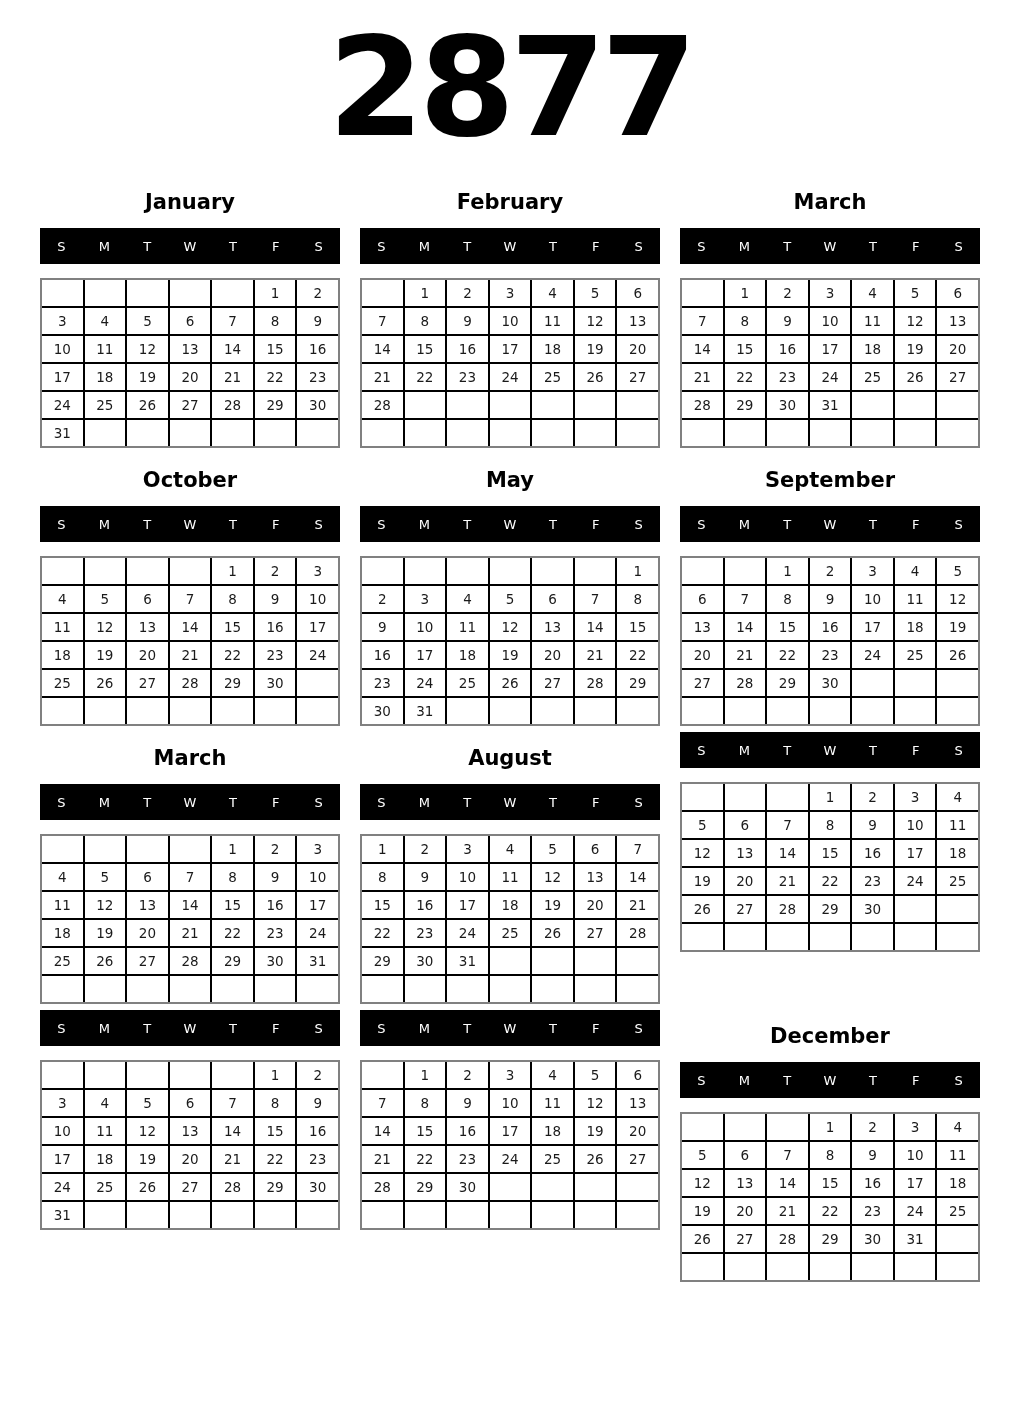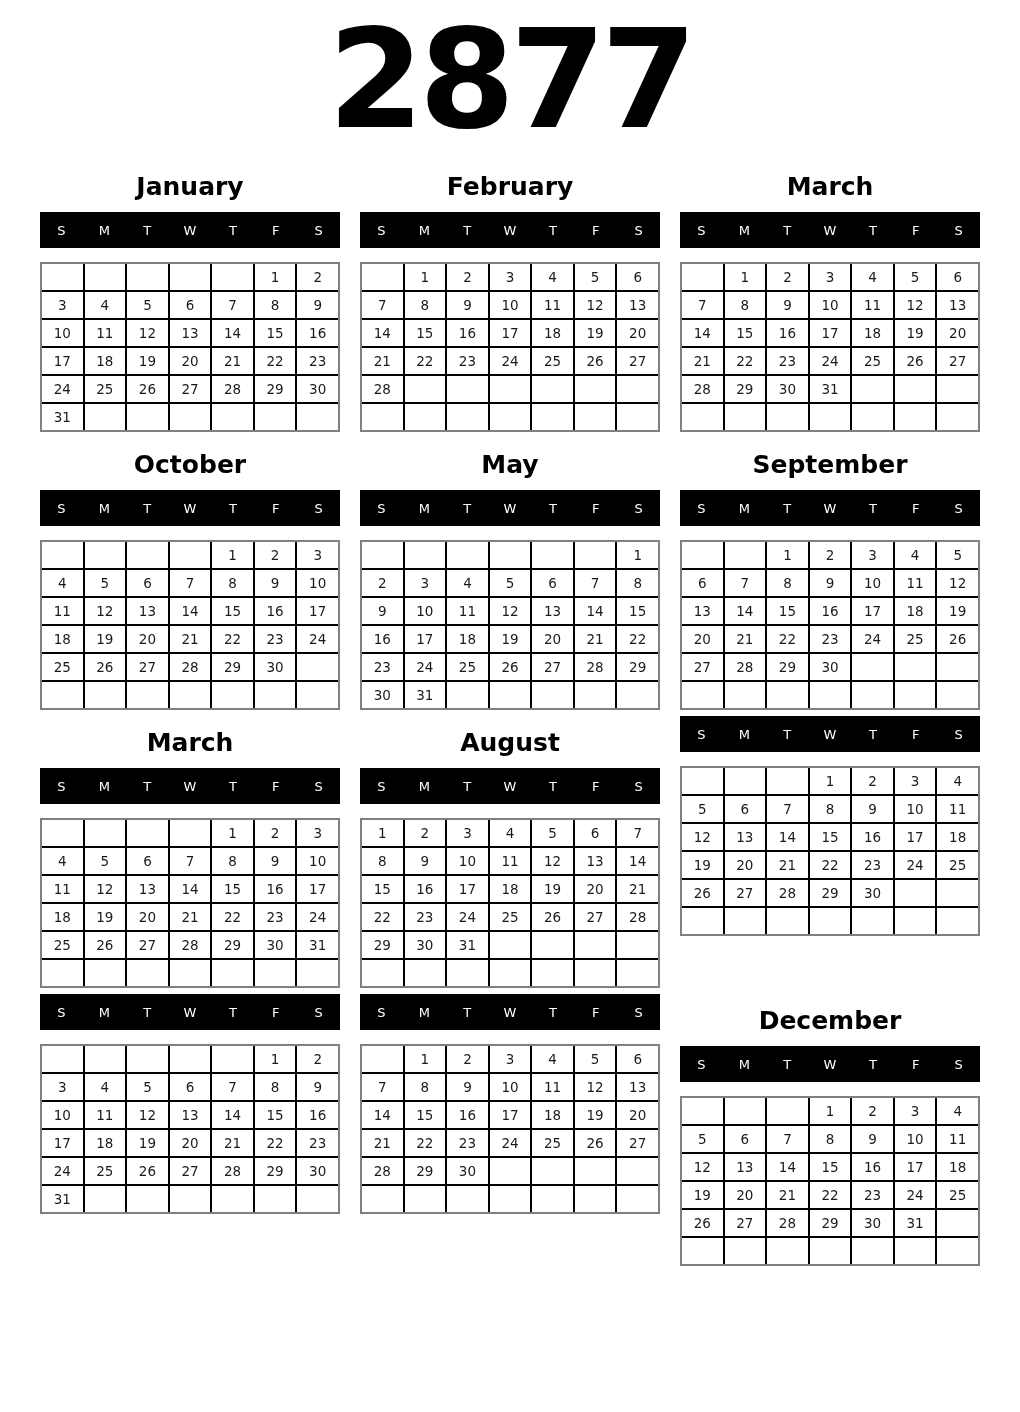--- a/index.html
+++ b/index.html
@@ -10,21 +10,21 @@
     height: 1412px;
     font-family: "DejaVu Sans", sans-serif;
     color: #111111;
   }
   .page {
     width: 1020px;
     height: 1412px;
     overflow: hidden;
   }
   h1.year {
-    margin: 4px;
+    margin: 12px;
     height: 152px;
     display: flex;
     align-items: center;
     justify-content: center;
     font-size: 138px;
     font-weight: bold;
     letter-spacing: -5px;
     color: #000000;
     line-height: 1;
   }
@@ -36,21 +36,21 @@
     padding: 0 40px;
   }
   .month {
     width: 300px;
   }
   .month-title {
     height: 52px;
     display: flex;
     align-items: center;
     justify-content: center;
-    font-size: 25px;
+    font-size: 21px;
     font-weight: bold;
     color: #000000;
   }
   .dow {
     display: grid;
     grid-template-columns: repeat(7, 1fr);
     height: 36px;
     background: var(--header-bg, #000000);
     color: var(--header-text, #ffffff);
     font-size: 13px;

